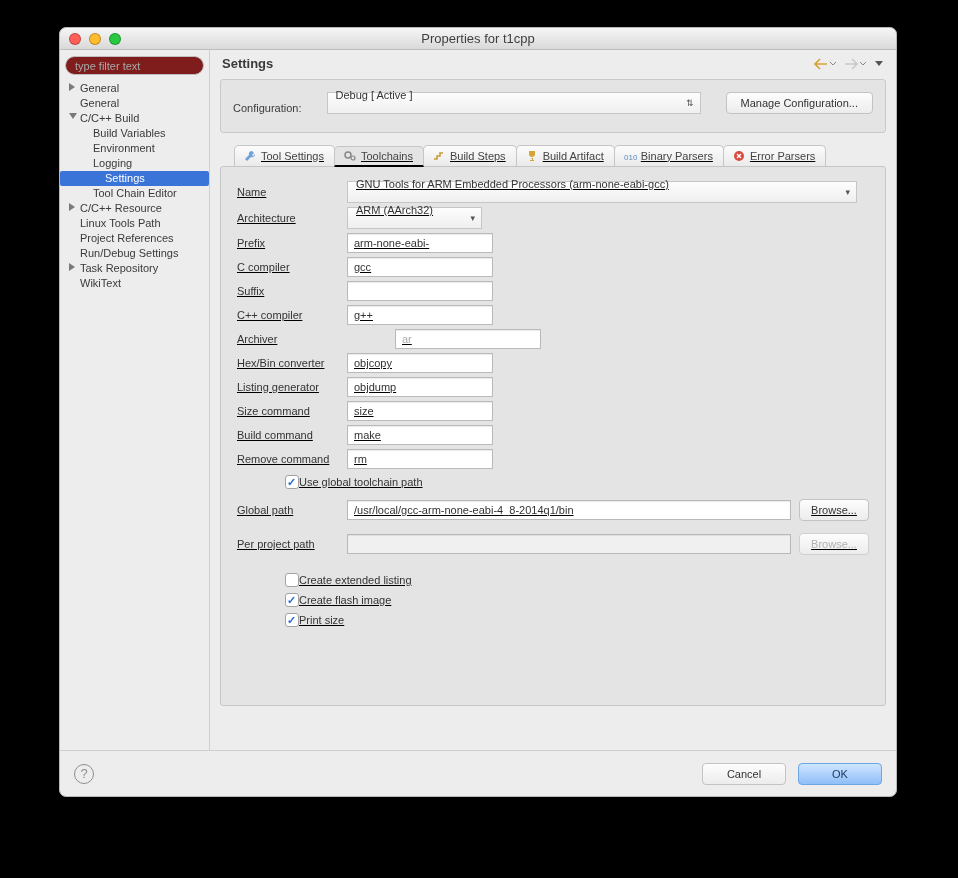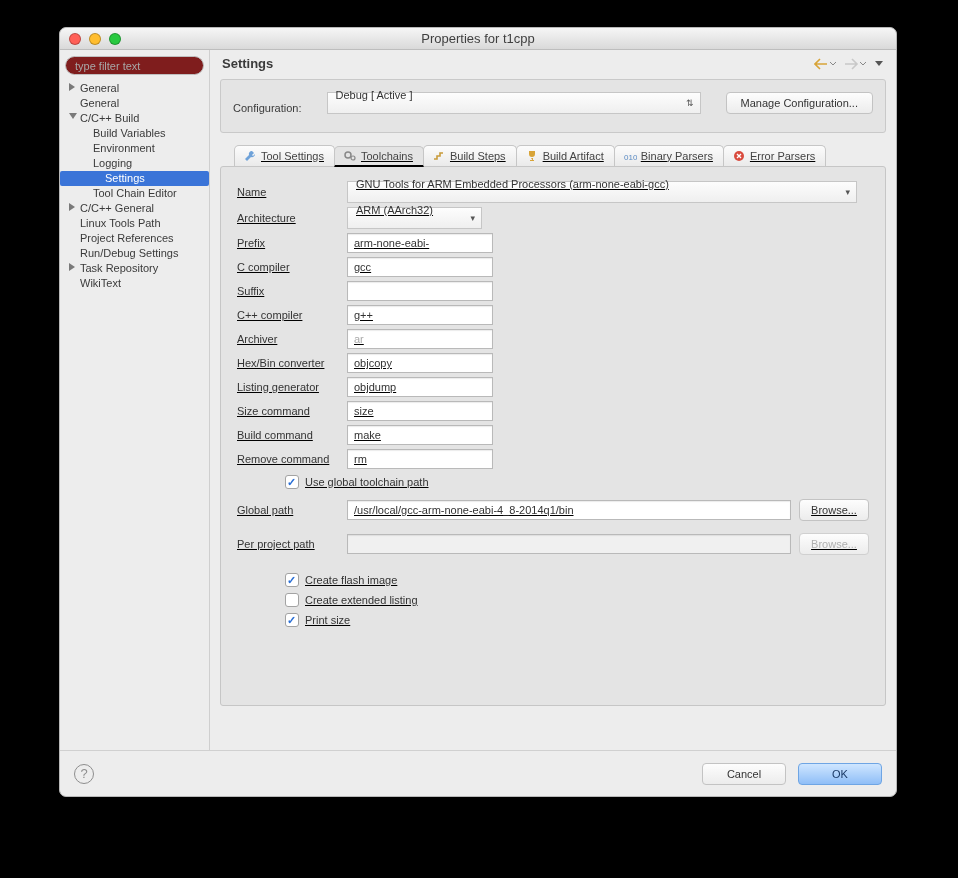--- a/index.html
+++ b/index.html
@@ -71,23 +71,23 @@
     border:1px solid #c6c6c6; background:#e4e4e4; border-radius:3px;
     padding:14px 16px; min-height:540px; position:relative; z-index:1;
   }
 
   .form-row { display:flex; align-items:center; margin-bottom:4px; }
   .form-row .lab { width:110px; font-size:11px; color:#333; }
   .textin {
     height:20px; border:1px solid #b9b9b9; background:#fff; font-size:11px; color:#333;
     padding:0 6px; border-radius:0; box-shadow:inset 0 1px 1px rgba(0,0,0,.08);
   }
-  .textin.ro { color:#aaa; }
+  .textin.ro { color:#aaa;margin-left:48px; }
   .w125{width:146px;} .wfull{flex:1;}
-  .checkbox-row { display:flex; align-items:center; gap:6px; font-size:11px; color:#333; margin-top:6px; margin-bottom:2px;padding-left:48px; }
+  .checkbox-row { display:flex; align-items:center; gap:0; font-size:11px; color:#333; margin-top:6px; margin-bottom:2px;padding-left:48px; }
   .chk { width:14px; height:14px; border:1px solid #a3a3a3; border-radius:3px; background:#fff; position:relative; }
   .chk.on::after { content:"✓"; color:#2a6fd6; font-size:11px; line-height:12px; position:absolute; left:1px; top:0; font-weight:bold; }
   .browse { margin-left:8px; width:70px; }
   .disabled { color:#b0b0b0; border-color:#d0d0d0; }
 
   .footer { border-top:1px solid #d0d0d0; height:46px; display:flex; align-items:center; padding:0 14px; }
   .help { width:20px; height:20px; border:1.5px solid #8e8e8e; border-radius:50%; color:#8e8e8e; font-size:13px; display:flex; align-items:center; justify-content:center; }
   .footer-spacer { flex:1; }
   .footer .mac-btn { width:84px; }
   .ok-btn { background:linear-gradient(#cfe6ff,#8fbef7); border-color:#6ea5e4; color:#1b3a66; font-weight:500; }
@@ -117,21 +117,21 @@
       </div>
       <div class="tree" id="tree">
           <div class="item lvl0"><span class="disc right"></span><span>General</span></div>
           <div class="item lvl0"><span style="display: inline-block; width: 11px;"></span><span>General</span></div>
           <div class="item lvl0"><span class="disc down"></span><span>C/C++ Build</span></div>
           <div class="item lvl1"><span>Build Variables</span></div>
           <div class="item lvl1"><span>Environment</span></div>
           <div class="item lvl1"><span>Logging</span></div>
           <div class="item lvl1 selected"><span>Settings</span></div>
           <div class="item lvl1"><span>Tool Chain Editor</span></div>
-          <div class="item lvl0"><span class="disc right"></span><span>C/C++ General</span></div>
+          <div class="item lvl0"><span class="disc right"></span><span>C/C++ Resource</span></div>
           <div class="item lvl0"><span style="display: inline-block; width: 11px;"></span><span>Linux Tools Path</span></div>
           <div class="item lvl0"><span style="display: inline-block; width: 11px;"></span><span>Project References</span></div>
           <div class="item lvl0"><span style="display: inline-block; width: 11px;"></span><span>Run/Debug Settings</span></div>
           <div class="item lvl0"><span class="disc right"></span><span>Task Repository</span></div>
           <div class="item lvl0"><span style="display: inline-block; width: 11px;"></span><span>WikiText</span></div>
         </div>
     </div>
 
     <div class="main">
       <div class="heading-row">
@@ -299,26 +299,26 @@
             <div class="lab">Per project path</div>
             <input class="textin wfull" disabled="" style="background: rgb(240, 240, 240);" value="">
             <div class="mac-btn browse disabled">
                 <span>Browse...</span>
               </div>
           </div>
 
           <div class="sep"></div>
 
           <div class="checkbox-row">
+            <div class="chk"></div>
+            <span>Create extended listing</span>
+          </div>
+          <div class="checkbox-row">
             <div class="chk on"></div>
             <span>Create flash image</span>
-          </div>
-          <div class="checkbox-row">
-            <div class="chk"></div>
-            <span>Create extended listing</span>
           </div>
           <div class="checkbox-row">
             <div class="chk on"></div>
             <span>Print size</span>
           </div>
         </div>
       </div>
     </div>
   </div>
 

